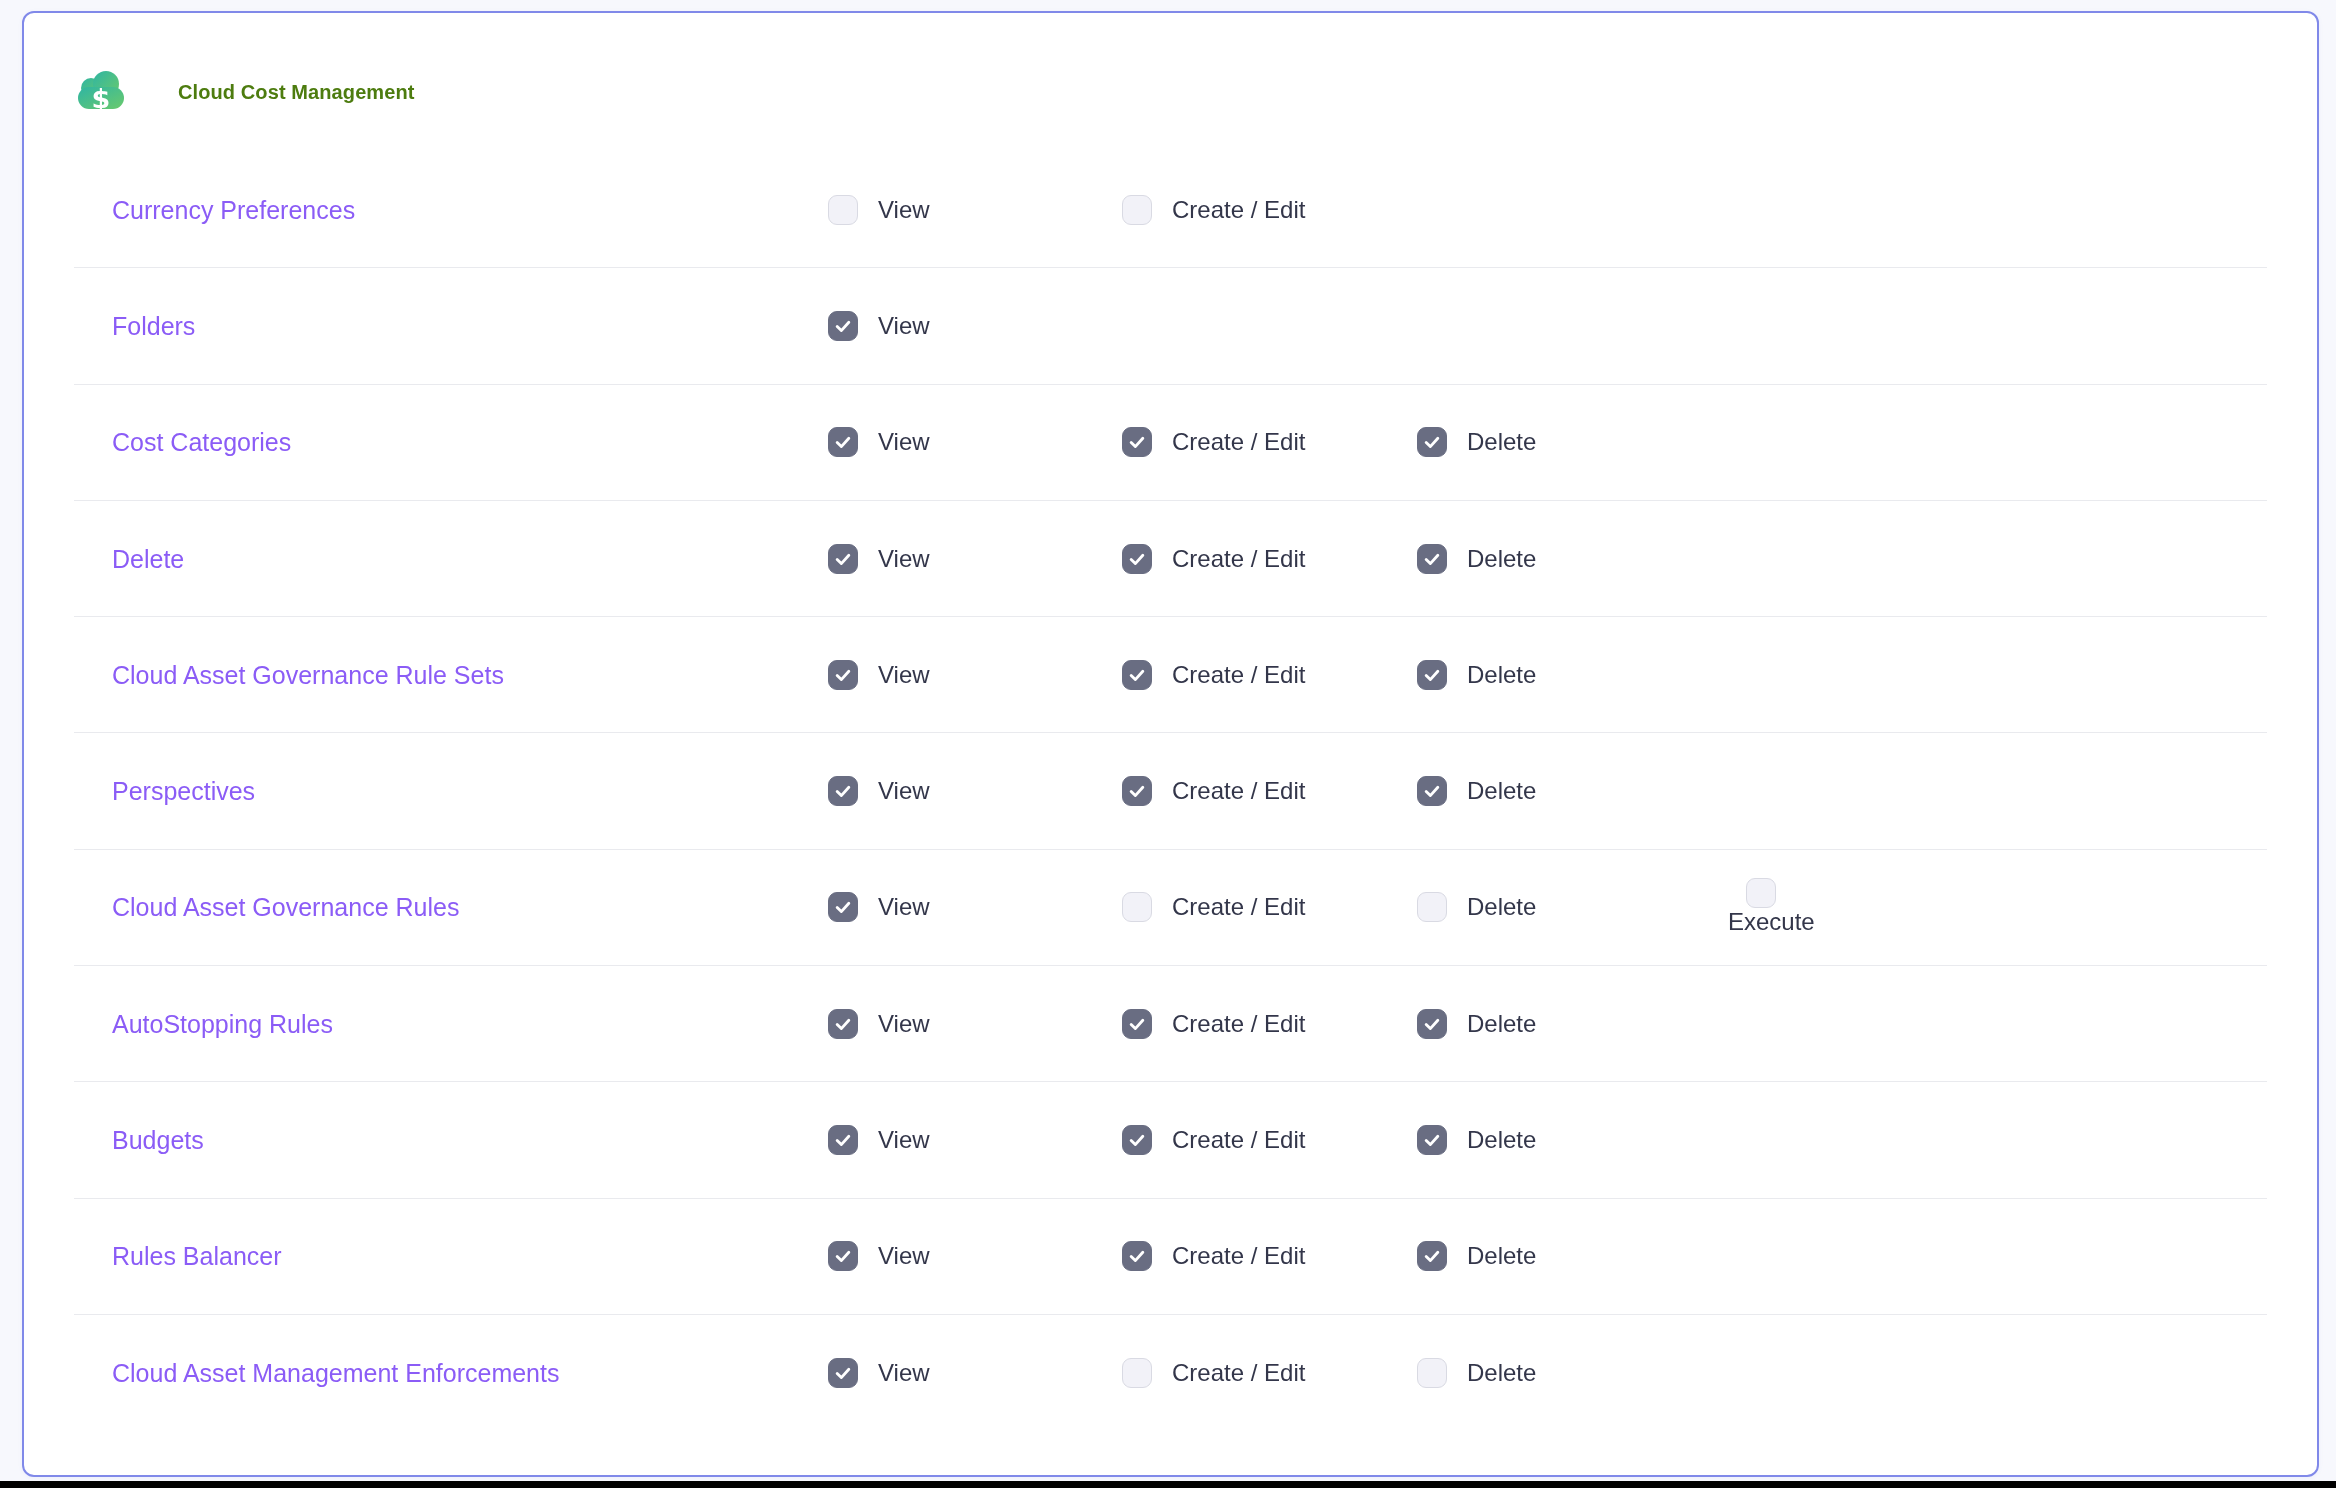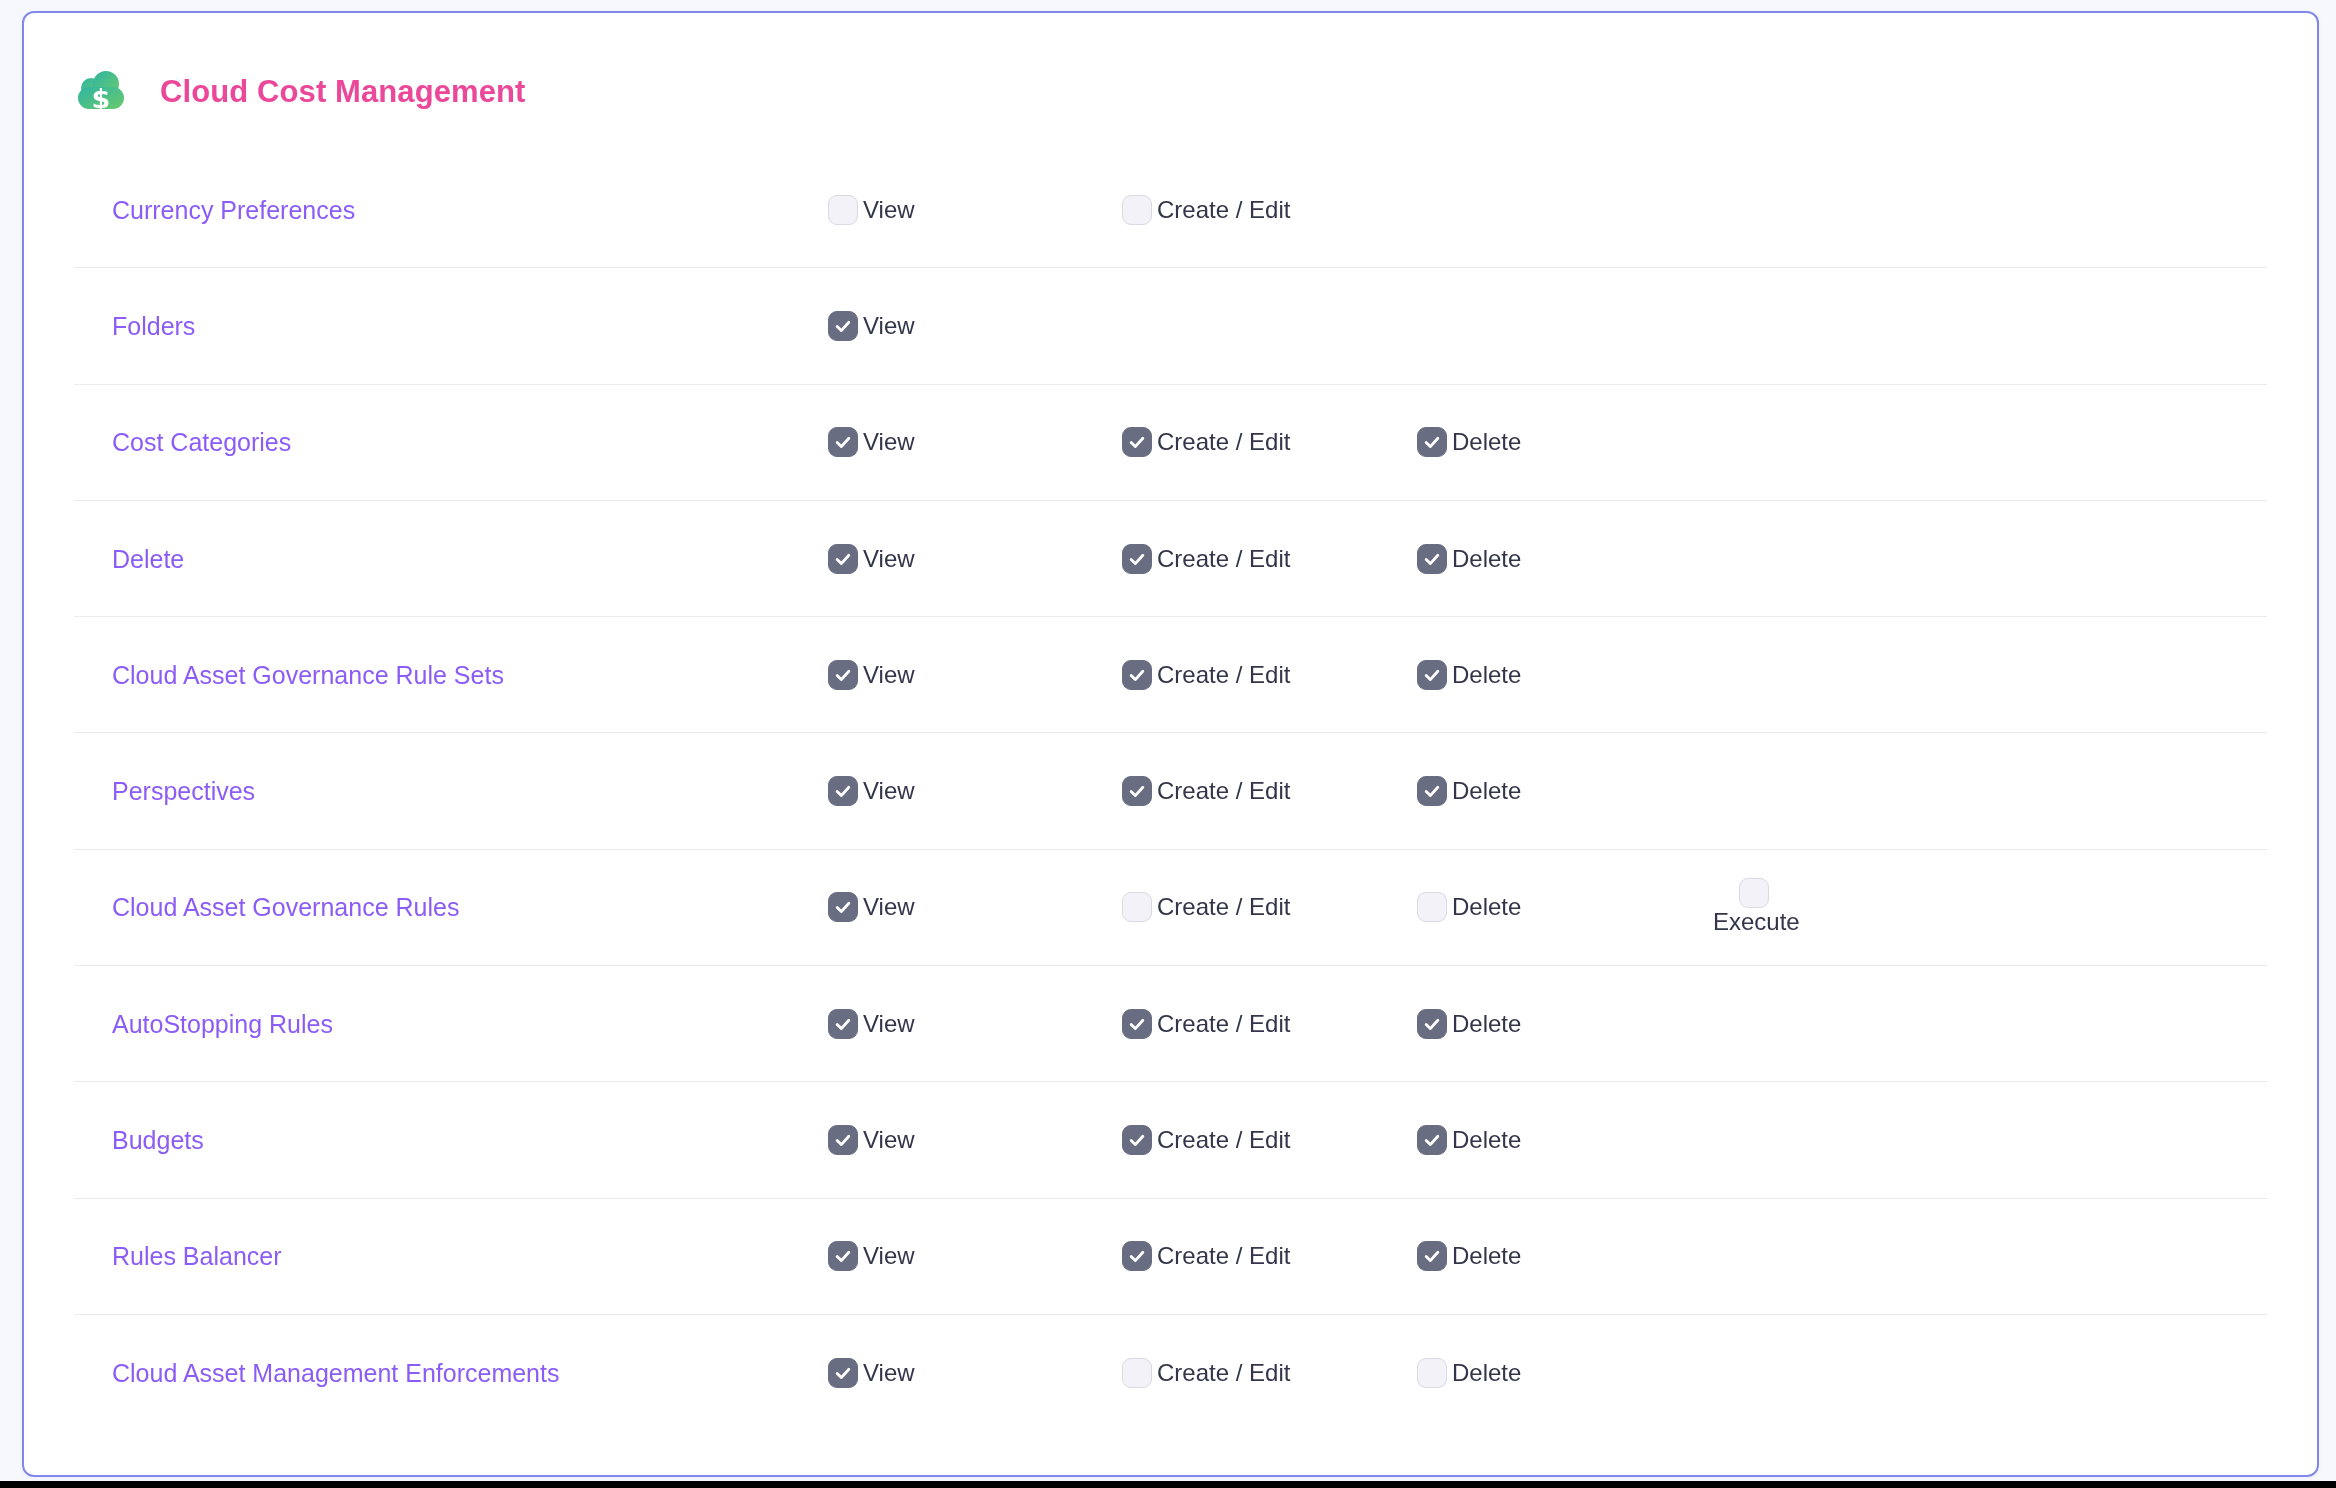--- a/index.html
+++ b/index.html
@@ -23,24 +23,24 @@
     position: absolute;
     left: 52px; top: 55px;
     height: 48px;
     display: flex; align-items: center;
   }
   .module-icon {
     width: 50px; height: 46px;
     display: block;
   }
   .module-title {
-    margin-left: 34px;
-    font-size: 31px;
+    margin-left: 52px;
+    font-size: 20px;
     font-weight: 700;
-    color: #ec4899;
+    color: #4d7c0f;
     letter-spacing: 0.1px;
   }
   .rows {
     position: absolute;
     left: 0; top: 139px;
     width: 100%;
   }
   .perm-row {
     position: relative;
     margin: 0 50px;
@@ -75,21 +75,21 @@
   .checkbox.checked {
     background: var(--checked, #696d82);
     border: 1px solid var(--checked, #696d82);
   }
   .checkbox.unchecked {
     background: var(--unchecked-bg, #f2f2f8);
     border: 1.5px solid var(--unchecked-border, #d9dae3);
   }
   .checkbox svg { width: 20px; height: 20px; display: block; }
   .checkbox-label {
-    margin-left: 5px;
+    margin-left: 20px;
     font-size: 24px;
     color: #33364a;
     white-space: nowrap;
   }
   .bottom-bar {
     position: absolute;
     left: 0; bottom: 0;
     width: 100%; height: 7px;
     background: #000000;
   }

